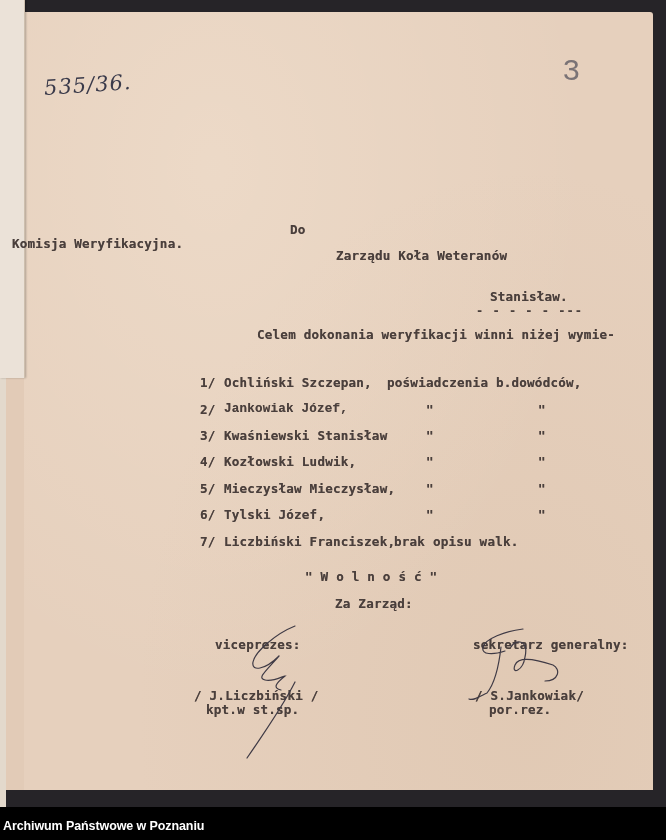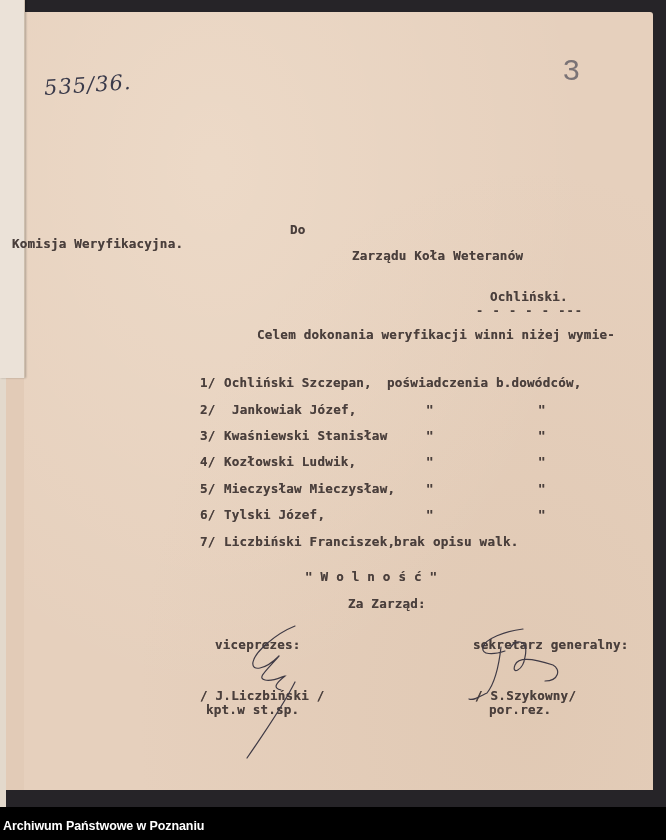--- a/index.html
+++ b/index.html
@@ -147,34 +147,34 @@
     <div class="under-sheet"></div>
     <div class="under-sheet-lower"></div>
     <div class="paper-left-extension"></div>
     <div class="paper"></div>
 
     <div class="hand hand-ref">535/36.</div>
     <div class="hand hand-page">3</div>
 
     <div class="typed" style="left:290px; top:222px;">Do</div>
     <div class="typed" style="left:12px; top:236px;">Komisja Weryfikacyjna.</div>
-    <div class="typed" style="left:352px; top:248px;">Zarządu Koła Weteranów</div>
-    <div class="typed" style="left:490px; top:289px;">Ochliński.</div>
+    <div class="typed" style="left:336px; top:248px;">Zarządu Koła Weteranów</div>
+    <div class="typed" style="left:490px; top:289px;">Stanisław.</div>
     <div class="dashes">- - - - - ---</div>
 
     <div class="typed" style="left:257px; top:327px;text-align:right;">Celem dokonania weryfikacji winni niżej wymie-</div>
 
     <div class="list-row" style="top:375px;">
       <span class="typed" style="left:0;">1/</span>
       <span class="typed" style="left:24px;">Ochliński Szczepan,</span>
       <span class="typed" style="left:187px;">poświadczenia b.dowódców,</span>
     </div>
     <div class="list-row" style="top:402px;">
       <span class="typed" style="left:0;">2/</span>
-      <span class="typed" style="left:32px;">Jankowiak Józef,</span>
+      <span class="typed" style="left:24px;font-family:Liberation Mono, monospace;">Jankowiak Józef,</span>
       <span class="typed" style="left:226px;">"</span>
       <span class="typed" style="left:338px;">"</span>
     </div>
     <div class="list-row" style="top:428px;">
       <span class="typed" style="left:0;">3/</span>
       <span class="typed" style="left:24px;">Kwaśniewski Stanisław</span>
       <span class="typed" style="left:226px;">"</span>
       <span class="typed" style="left:338px;">"</span>
     </div>
     <div class="list-row" style="top:454px;">
@@ -195,28 +195,28 @@
       <span class="typed" style="left:226px;">"</span>
       <span class="typed" style="left:338px;">"</span>
     </div>
     <div class="list-row" style="top:534px;">
       <span class="typed" style="left:0;">7/</span>
       <span class="typed" style="left:24px;">Liczbiński Franciszek,</span>
       <span class="typed" style="left:194px;">brak opisu walk.</span>
     </div>
 
     <div class="typed" style="left:305px; top:569px;">" W o l n o ś ć "</div>
-    <div class="typed" style="left:348px; top:596px;">Za Zarząd:</div>
+    <div class="typed" style="left:335px; top:596px;">Za Zarząd:</div>
 
     <div class="typed" style="left:215px; top:637px;">viceprezes:</div>
-    <div class="typed" style="left:200px; top:688px;">/ J.Liczbiński /</div>
+    <div class="typed" style="left:194px; top:688px;">/ J.Liczbiński /</div>
     <div class="typed" style="left:206px; top:702px;text-align:right;">kpt.w st.sp.</div>
 
     <div class="typed" style="left:473px; top:637px;">sekretarz generalny:</div>
-    <div class="typed" style="left:475px; top:688px;">/ S.Szykowny/</div>
+    <div class="typed" style="left:475px; top:688px;">/ S.Jankowiak/</div>
     <div class="typed" style="left:489px; top:702px;">por.rez.</div>
 
     <svg class="signature" style="left:235px; top:622px;" width="80" height="140" viewBox="0 0 80 140">
       <path d="M60 4 C 40 12, 20 30, 18 40 C 16 50, 30 48, 44 34 M44 34 C 30 50, 22 56, 30 58 C 38 60, 48 54, 50 54 C 40 62, 38 66, 46 68 M60 60 C 50 80, 30 110, 12 136" fill="none" stroke="#3f3a45" stroke-width="1.2" stroke-linecap="round"></path>
     </svg>
     <svg class="signature" style="left:465px; top:625px;" width="110" height="80" viewBox="0 0 110 80">
       <path d="M58 4 C 40 6, 20 14, 18 22 C 16 30, 28 30, 40 26 M36 22 C 34 40, 30 58, 22 68 M46 22 C 50 14, 64 14, 60 32 C 58 46, 46 50, 50 40 C 54 30, 76 36, 88 40 C 96 44, 94 56, 80 56 M22 68 C 14 72, 8 76, 4 74" fill="none" stroke="#3f3a45" stroke-width="1.2" stroke-linecap="round"></path>
     </svg>
   </div>
 

